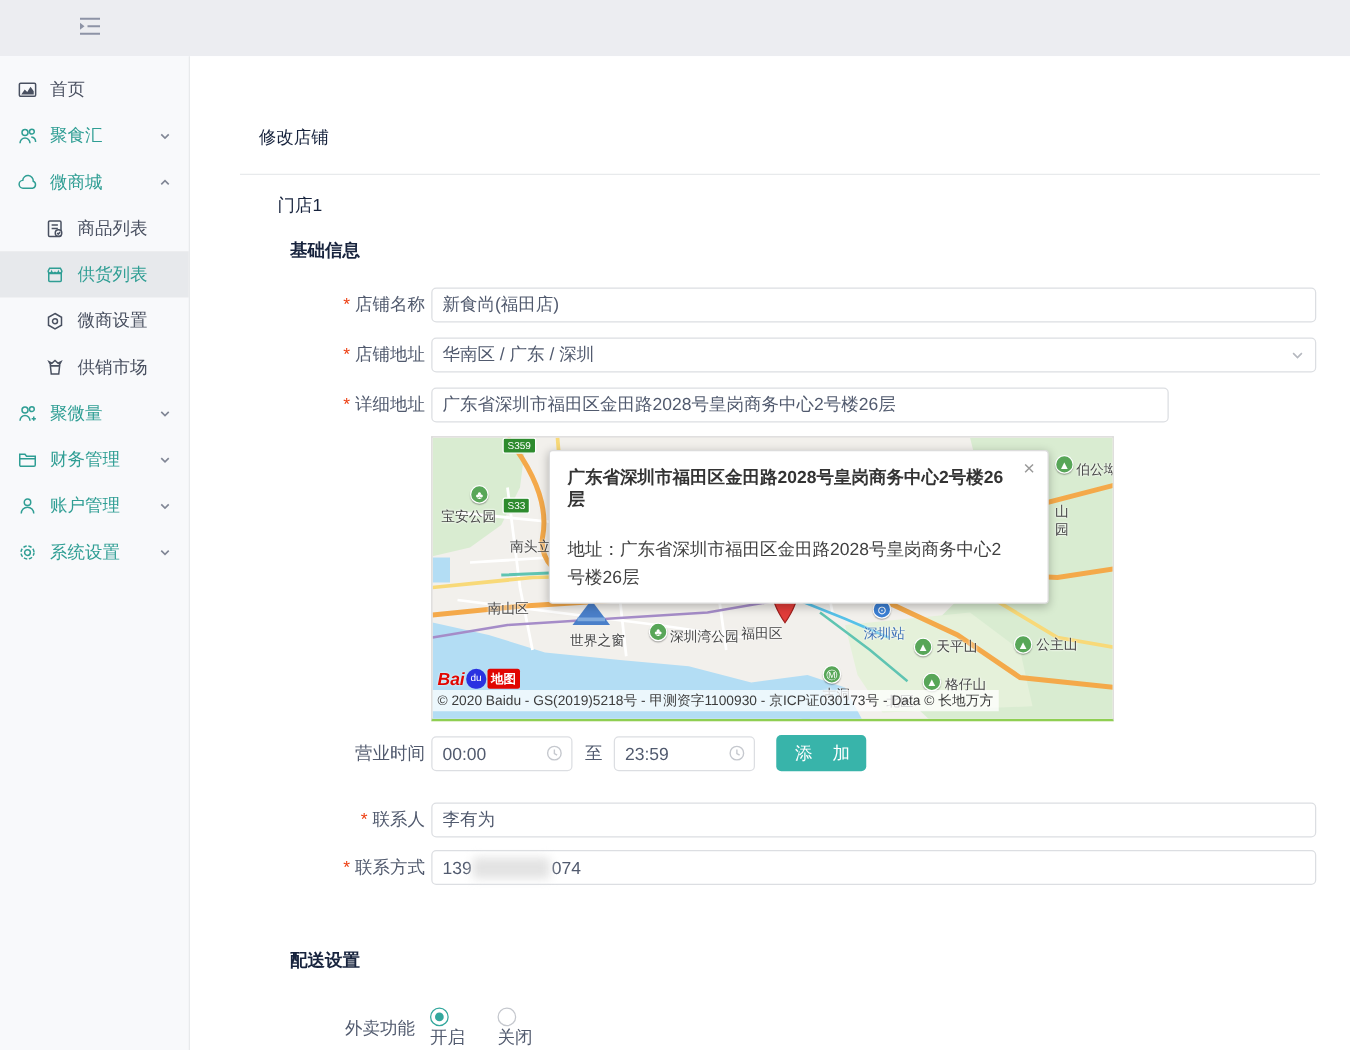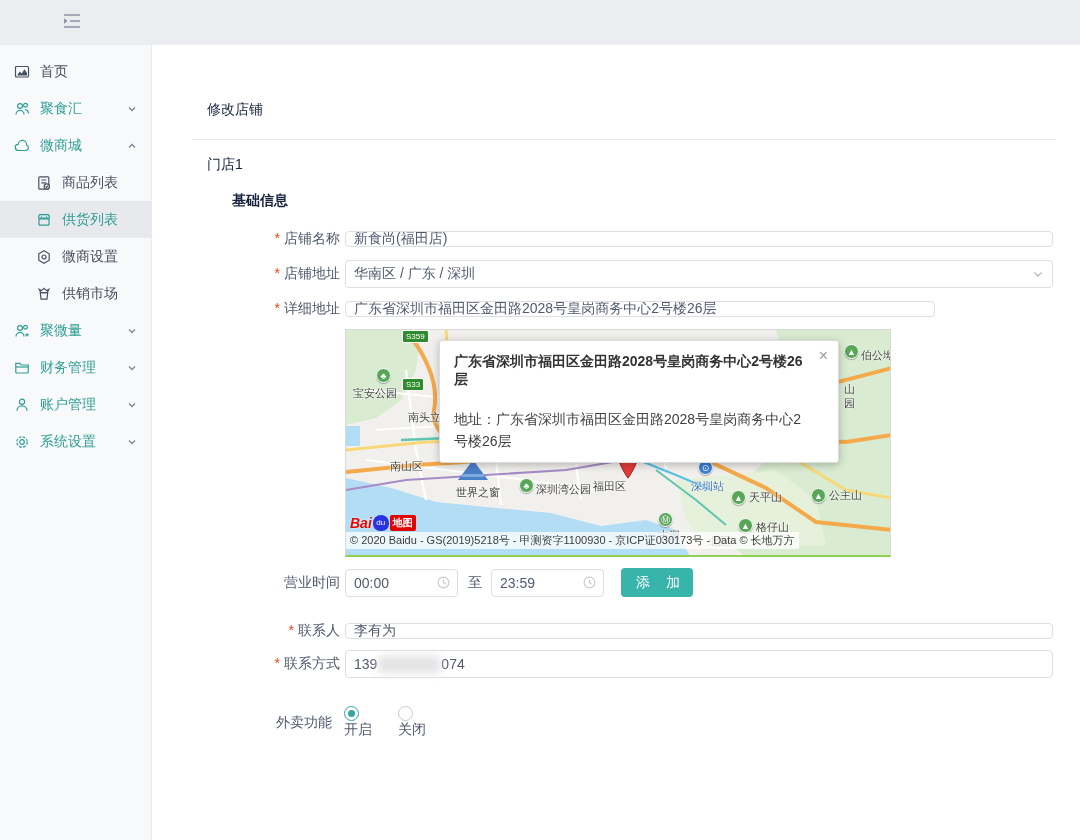--- a/index.html
+++ b/index.html
@@ -14,28 +14,28 @@
   .side-item { height:37px; display:flex; align-items:center; padding-left:14px; position:relative; cursor:pointer; color:#495060; }
   .side-item .ic { width:17px; height:17px; margin-right:9px; flex:none; display:flex; align-items:center; }
   .side-item.sub { padding-left:36px; }
   .side-item.teal { color:#2f9e94; }
   .side-item.selected { background:#e7e9ec; color:#2f9e94; }
   .side-item .chev { position:absolute; right:14px; color:#808695; display:flex; }
 
   .main { flex:1; background:#fff; padding:56px 24px 0 55px; overflow:hidden; }
   .page-title { color:#17233d; }
   .divider { height:1px; background:#e8eaec; margin:20px 0 0 -15px; }
-  .store-title { margin-top:16px; color:#17233d; }
+  .store-title { margin-top:16px; color:#17233d;margin-left:15px; }
   .section-title { margin:18px 0 0 25px; font-weight:bold; color:#17233d; }
 
   .row { display:flex; align-items:center; margin-top:12px; }
   .lbl { width:133px; flex:none; text-align:right; color:#515a6e; }
   .star { color:#ed4014; margin-right:4px; }
   .ctrl { margin-left:5px; }
-  .txt-input { height:16px; border:1px solid #dcdee2; border-radius:4px; padding:0 8px; font-size:14px; color:#515a6e; font-family:inherit; background:#fff; }
+  .txt-input { height:28px; border:1px solid #dcdee2; border-radius:4px; padding:0 8px; font-size:14px; color:#515a6e; font-family:inherit; background:#fff; }
   .w-full { width:708px; }
   .w-addr { width:590px; }
   .select-box { width:708px; height:28px; border:1px solid #dcdee2; border-radius:4px; padding:0 8px; display:flex; align-items:center; position:relative; cursor:pointer; }
   .select-box .chevron { position:absolute; right:8px; color:#b5b8bf; display:flex; }
   .time-box { width:113px; height:28px; border:1px solid #dcdee2; border-radius:4px; padding:0 8px; display:flex; align-items:center; position:relative; }
   .time-box .clock { position:absolute; right:7px; color:#c5c8ce; display:flex; }
   .to-sep { margin:0 9px 0 10px; color:#515a6e; }
   .add-btn { margin-left:17px; width:72px; height:29px; background:#38b4aa; color:#fff; border:none; border-radius:4px; font-size:14px; letter-spacing:6px; padding-left:8px; cursor:pointer; font-family:inherit; }
 
   .phone-box { width:708px; height:28px; border:1px solid #dcdee2; border-radius:4px; padding:0 8px; display:flex; align-items:center; }
@@ -393,20 +393,21 @@
 
     <div class="row" style="margin-top:10px">
       <div class="lbl"><span class="star">*</span><span>联系方式</span></div>
       <div class="phone-box ctrl">
         <span>139</span>
         <span class="phone-blur"></span>
         <span>074</span>
       </div>
     </div>
 
+    <div class="section-title" style="margin-top:52px">配送设置</div>
 
     <div class="radio-row" style="margin-top:28px">
       <div class="radio-lbl">外卖功能</div>
       <div class="radio-group">
         <span class="radio-opt">
             <span class="radio on"></span>
             <span>开启</span>
           </span>
         <span class="radio-opt">
             <span class="radio"></span>

